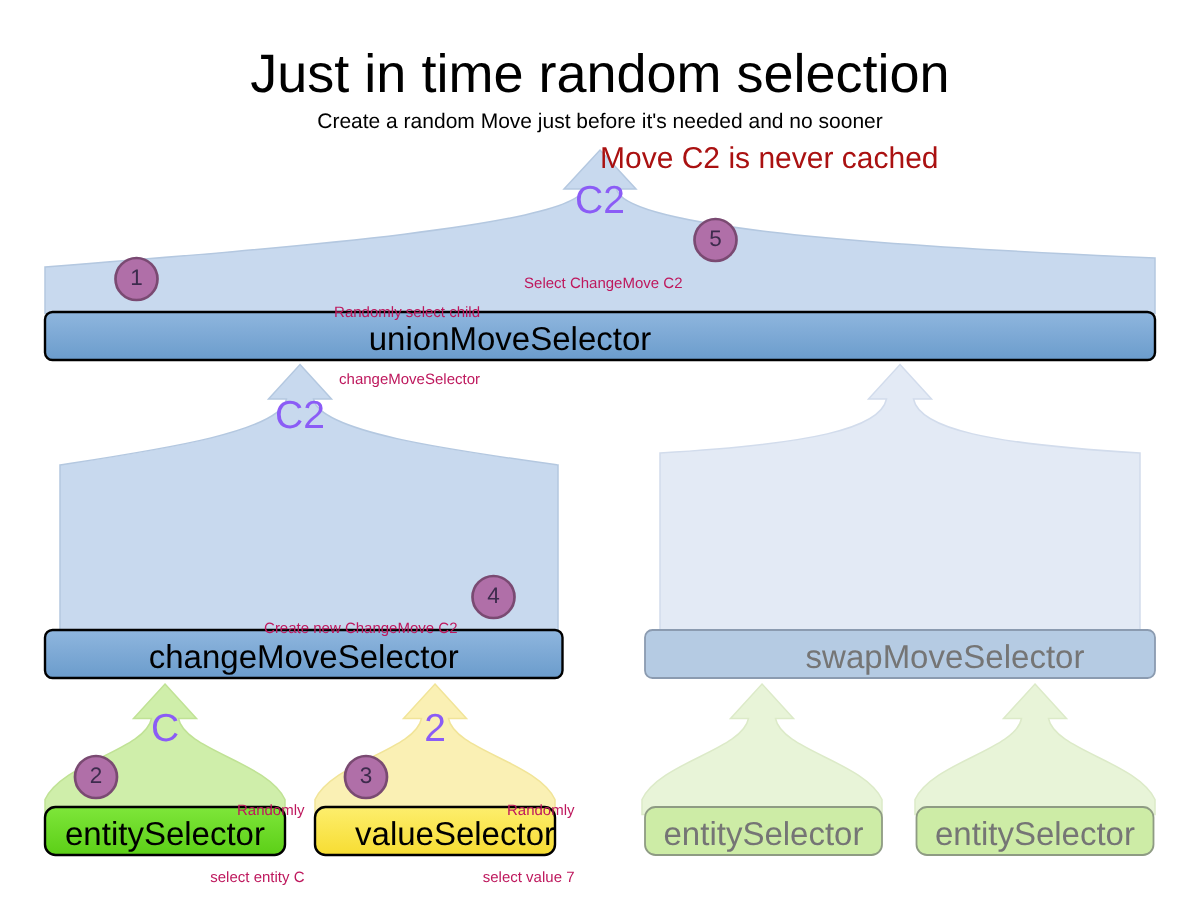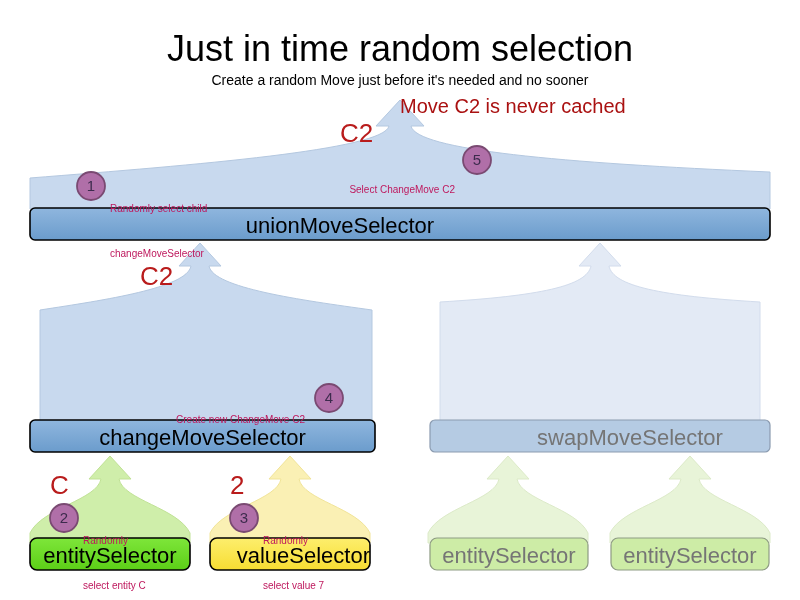--- a/index.html
+++ b/index.html
@@ -45,30 +45,31 @@
     font-size: 20px;
     color: #aa1111;
   }
   .barlabel {
     text-align: center;
     font-size: 22px;
     color: #000000;
   }
   .barlabel.faded { color: #757575; font-size: 22px; }
   .biglabel {
+    text-align: center;
     font-size: 26px;
-    color: #b91c1c;
+    color: #8b5cf6;
   }
   .note {
     font-size: 10px;
     color: #be185d;
     line-height: 15px;
   }
   .note.right { text-align: right; }
-  .note.left { text-align: left; }
+  .note.left { text-align: right; }
   .badge-num {
     position: absolute;
     font-size: 15px;
     color: #3d2b4d;
     text-align: center;
     width: 28px;
     line-height: 28px;
   }
 </style>
 </head>

